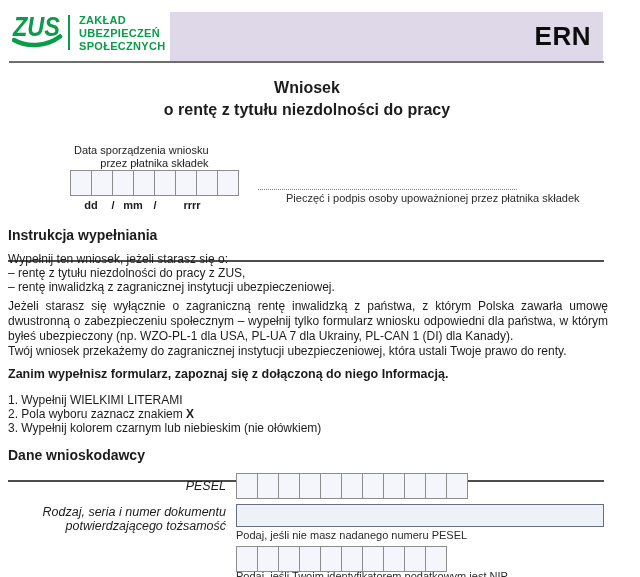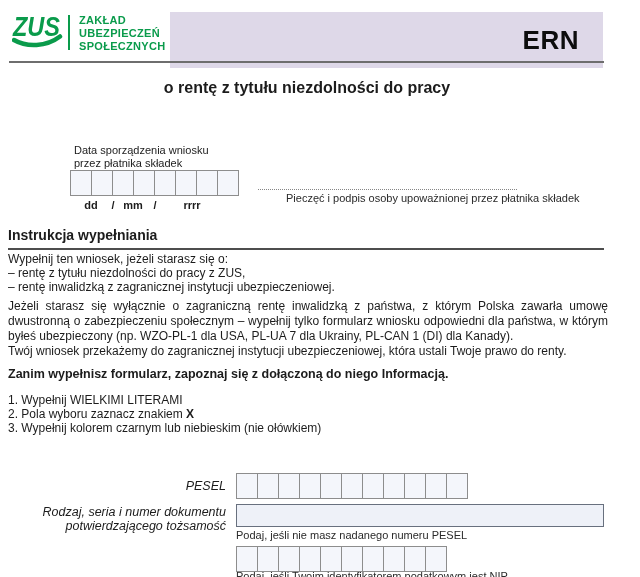--- a/index.html
+++ b/index.html
@@ -12,46 +12,46 @@
   }
   *{margin:0;padding:0;box-sizing:border-box;}
   html,body{background:#ffffff;}
   body{font-family:"Liberation Sans","DejaVu Sans",sans-serif;color:var(--ink);}
   .page{position:relative;width:640px;height:577px;background:#fff;overflow:hidden;}
 
   
   .logo{position:absolute;left:12px;top:11px;width:52px;height:40px;}
   .logo-sep{position:absolute;left:68px;top:15px;width:2px;height:35px;background:var(--zus-green);}
   .org{position:absolute;left:79px;top:14px;font-size:11px;line-height:13px;color:var(--zus-green);letter-spacing:.3px;font-weight:bold;}
-  .ern-bar{position:absolute;left:170px;top:12px;width:433px;height:56px;background:var(--header-bar);
-           display:flex;align-items:center;justify-content:flex-end;padding-right:24px;}
+  .ern-bar{position:absolute;left:170px;top:12px;width:433px;height:49px;background:var(--header-bar);
+           display:flex;align-items:center;justify-content:flex-end;padding-right:12px;}
   .ern-bar span{font-size:26px;font-weight:bold;letter-spacing:.5px;color:#0d0d0d;}
   .header-rule{position:absolute;left:9px;top:61px;width:595px;height:2px;background:#6e6e6e;}
 
   
   .title{position:absolute;left:0;top:77px;width:614px;text-align:center;font-weight:bold;font-size:16px;line-height:22px;}
 
   
-  .date-label{position:absolute;left:74px;top:144px;font-size:11px;line-height:13px;}
+  .date-label{position:absolute;left:74px;top:144px;font-size:11px;line-height:13px;text-align:right;}
   .cells{display:flex;}
   .cell{width:22px;height:26px;border:1px solid var(--box-border);background:var(--box-fill);margin-left:-1px;}
   .cell:first-child{margin-left:0;}
   .date-grid{position:absolute;left:70px;top:170px;}
   .date-sub{position:absolute;left:70px;top:199px;width:169px;height:13px;font-size:11px;font-weight:bold;}
   .date-sub span{position:absolute;display:inline-block;text-align:center;}
   .lbl-dd{left:10px;width:22px;}
   .lbl-s1{left:39px;width:8px;}
   .lbl-mm{left:52px;width:22px;}
   .lbl-s2{left:81px;width:8px;}
   .lbl-rrrr{left:100px;width:44px;}
   .stamp-line{position:absolute;left:258px;top:189px;width:259px;border-top:1px dotted #858585;}
   .stamp-caption{position:absolute;left:258px;top:192px;font-size:11px;color:#2a2a2a;padding-left:28px;}
 
   
-  .sec-head{position:absolute;left:8px;width:596px;font-size:14px;font-weight:bold;border-bottom:2px solid var(--rule-dark);padding-bottom:5px;}
+  .sec-head{position:absolute;left:8px;width:596px;font-size:14px;font-weight:bold;border-bottom:2px solid var(--rule-dark);padding-bottom:17px;}
   .sec-head.instr{top:227px;}
   .sec-head.dane{top:447px;}
   .body-text{font-size:12px;line-height:14px;}
   .intro{position:absolute;left:8px;top:252px;width:600px;}
   .para{position:absolute;left:8px;top:299px;width:600px;line-height:15px;}
   .para .just{text-align:justify;}
   .note{position:absolute;left:8px;top:367px;width:600px;font-weight:bold;font-size:12.5px;}
   .num-list{position:absolute;left:8px;top:393px;width:600px;line-height:14px;}
 
   
@@ -82,20 +82,21 @@
     <div>ZAKŁAD</div>
     <div>UBEZPIECZEŃ</div>
     <div>SPOŁECZNYCH</div>
   </div>
   <div class="ern-bar">
     <span>ERN</span>
   </div>
   <div class="header-rule"></div>
 
   <div class="title">
+    <div>Wniosek</div>
     <div>o rentę z tytułu niezdolności do pracy</div>
   </div>
 
   <div class="date-label">
     <div>Data sporządzenia wniosku</div>
     <div>przez płatnika składek</div>
   </div>
   <div class="date-grid cells">
     <div class="cell"></div>
   <div class="cell"></div>
@@ -126,20 +127,21 @@
     <div class="just">Jeżeli starasz się wyłącznie o zagraniczną rentę inwalidzką z państwa, z którym Polska zawarła umowę dwustronną o zabezpieczeniu społecznym – wypełnij tylko formularz wniosku odpowiedni dla państwa, w którym byłeś ubezpieczony (np. WZO-PL-1 dla USA, PL-UA 7 dla Ukrainy, PL-CAN 1 (DI) dla Kanady).</div>
     <div>Twój wniosek przekażemy do zagranicznej instytucji ubezpieczeniowej, która ustali Twoje prawo do renty.</div>
   </div>
   <div class="note">Zanim wypełnisz formularz, zapoznaj się z dołączoną do niego Informacją.</div>
   <div class="num-list body-text">
     <div><span>1. Wypełnij WIELKIMI LITERAMI</span><b></b></div>
     <div><span>2. Pola wyboru zaznacz znakiem </span><b>X</b></div>
     <div><span>3. Wypełnij kolorem czarnym lub niebieskim (nie ołówkiem)</span><b></b></div>
   </div>
 
+  <div class="sec-head dane">Dane wnioskodawcy</div>
 
   <div class="field-label pesel-label">PESEL</div>
   <div class="pesel-grid cells">
     <div class="cell"></div>
   <div class="cell"></div>
       <div class="cell"></div>
       <div class="cell"></div>
       <div class="cell"></div>
       <div class="cell"></div>
       <div class="cell"></div>

